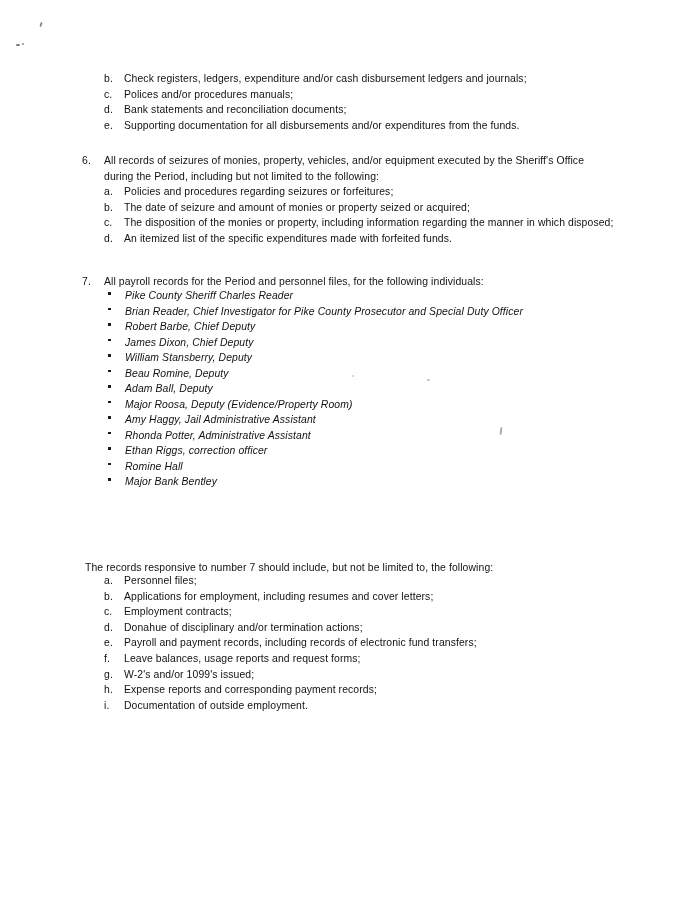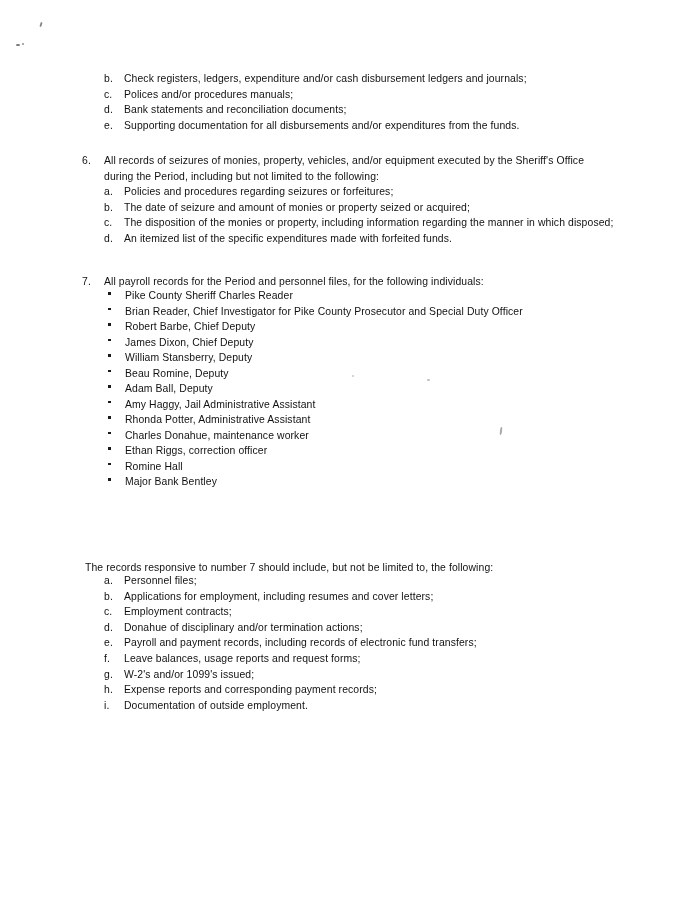--- a/index.html
+++ b/index.html
@@ -64,21 +64,21 @@
   }
 
   
   .alpha-list .row { margin-bottom: 0px; }
   .alpha-list .marker { width: 20px; }
 
   
   .num-list .marker { width: 22px; }
 
   
-  .bullet-list .row { line-height: 15.5px; }
+  .bullet-list .row { line-height: 15.5px; font-style: italic; }
   .bullet-list .marker {
     width: 19px;
     font-size: 8px;
     line-height: 15.5px;
   }
   .bullet-glyph {
     display: inline-block;
     width: 2.5px;
     height: 2.5px;
     background: #1a1a1a;
@@ -186,29 +186,29 @@
       <div class="row">
         <span class="marker"><span class="bullet-glyph"></span></span>
         <span class="rowtext">Beau Romine, Deputy</span>
       </div>
       <div class="row">
         <span class="marker"><span class="bullet-glyph"></span></span>
         <span class="rowtext">Adam Ball, Deputy</span>
       </div>
       <div class="row">
         <span class="marker"><span class="bullet-glyph"></span></span>
+        <span class="rowtext">Major Roosa, Deputy (Evidence/Property Room)</span>
+      </div>
+      <div class="row">
+        <span class="marker"><span class="bullet-glyph"></span></span>
         <span class="rowtext">Amy Haggy, Jail Administrative Assistant</span>
       </div>
       <div class="row">
         <span class="marker"><span class="bullet-glyph"></span></span>
         <span class="rowtext">Rhonda Potter, Administrative Assistant</span>
-      </div>
-      <div class="row">
-        <span class="marker"><span class="bullet-glyph"></span></span>
-        <span class="rowtext">Charles Donahue, maintenance worker</span>
       </div>
       <div class="row">
         <span class="marker"><span class="bullet-glyph"></span></span>
         <span class="rowtext">Ethan Riggs, correction officer</span>
       </div>
       <div class="row">
         <span class="marker"><span class="bullet-glyph"></span></span>
         <span class="rowtext">Romine Hall</span>
       </div>
       <div class="row">

